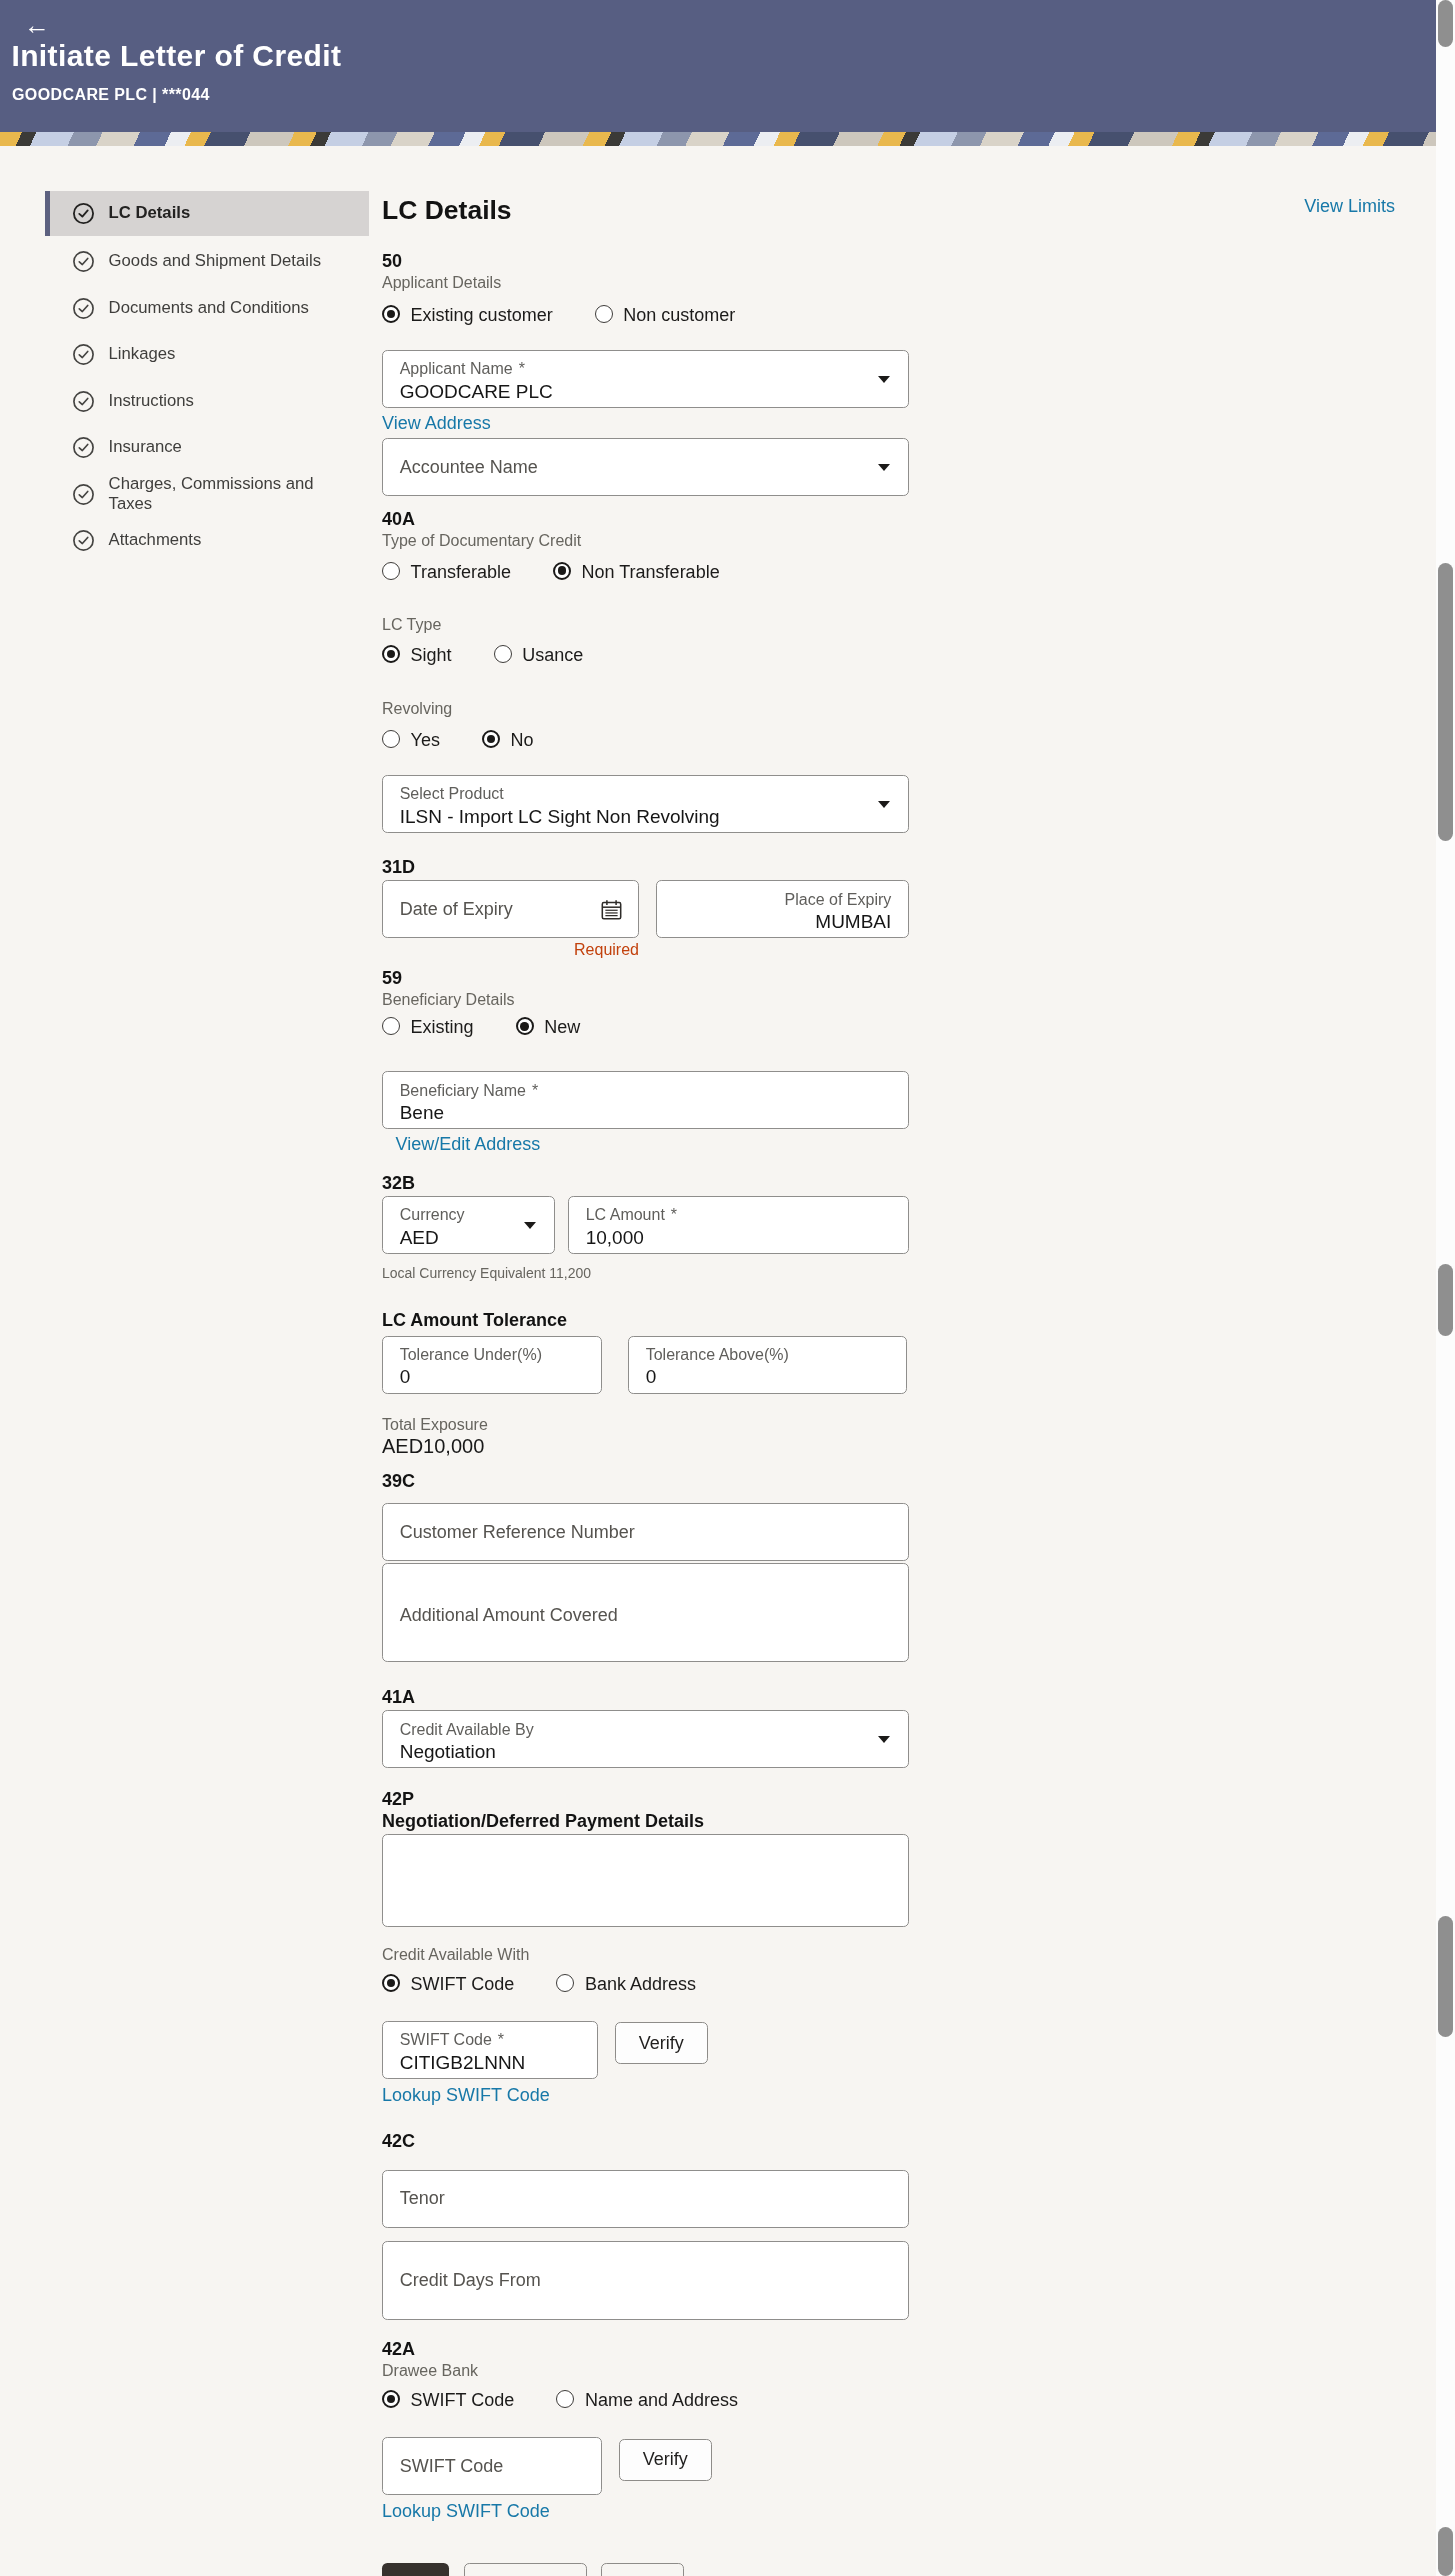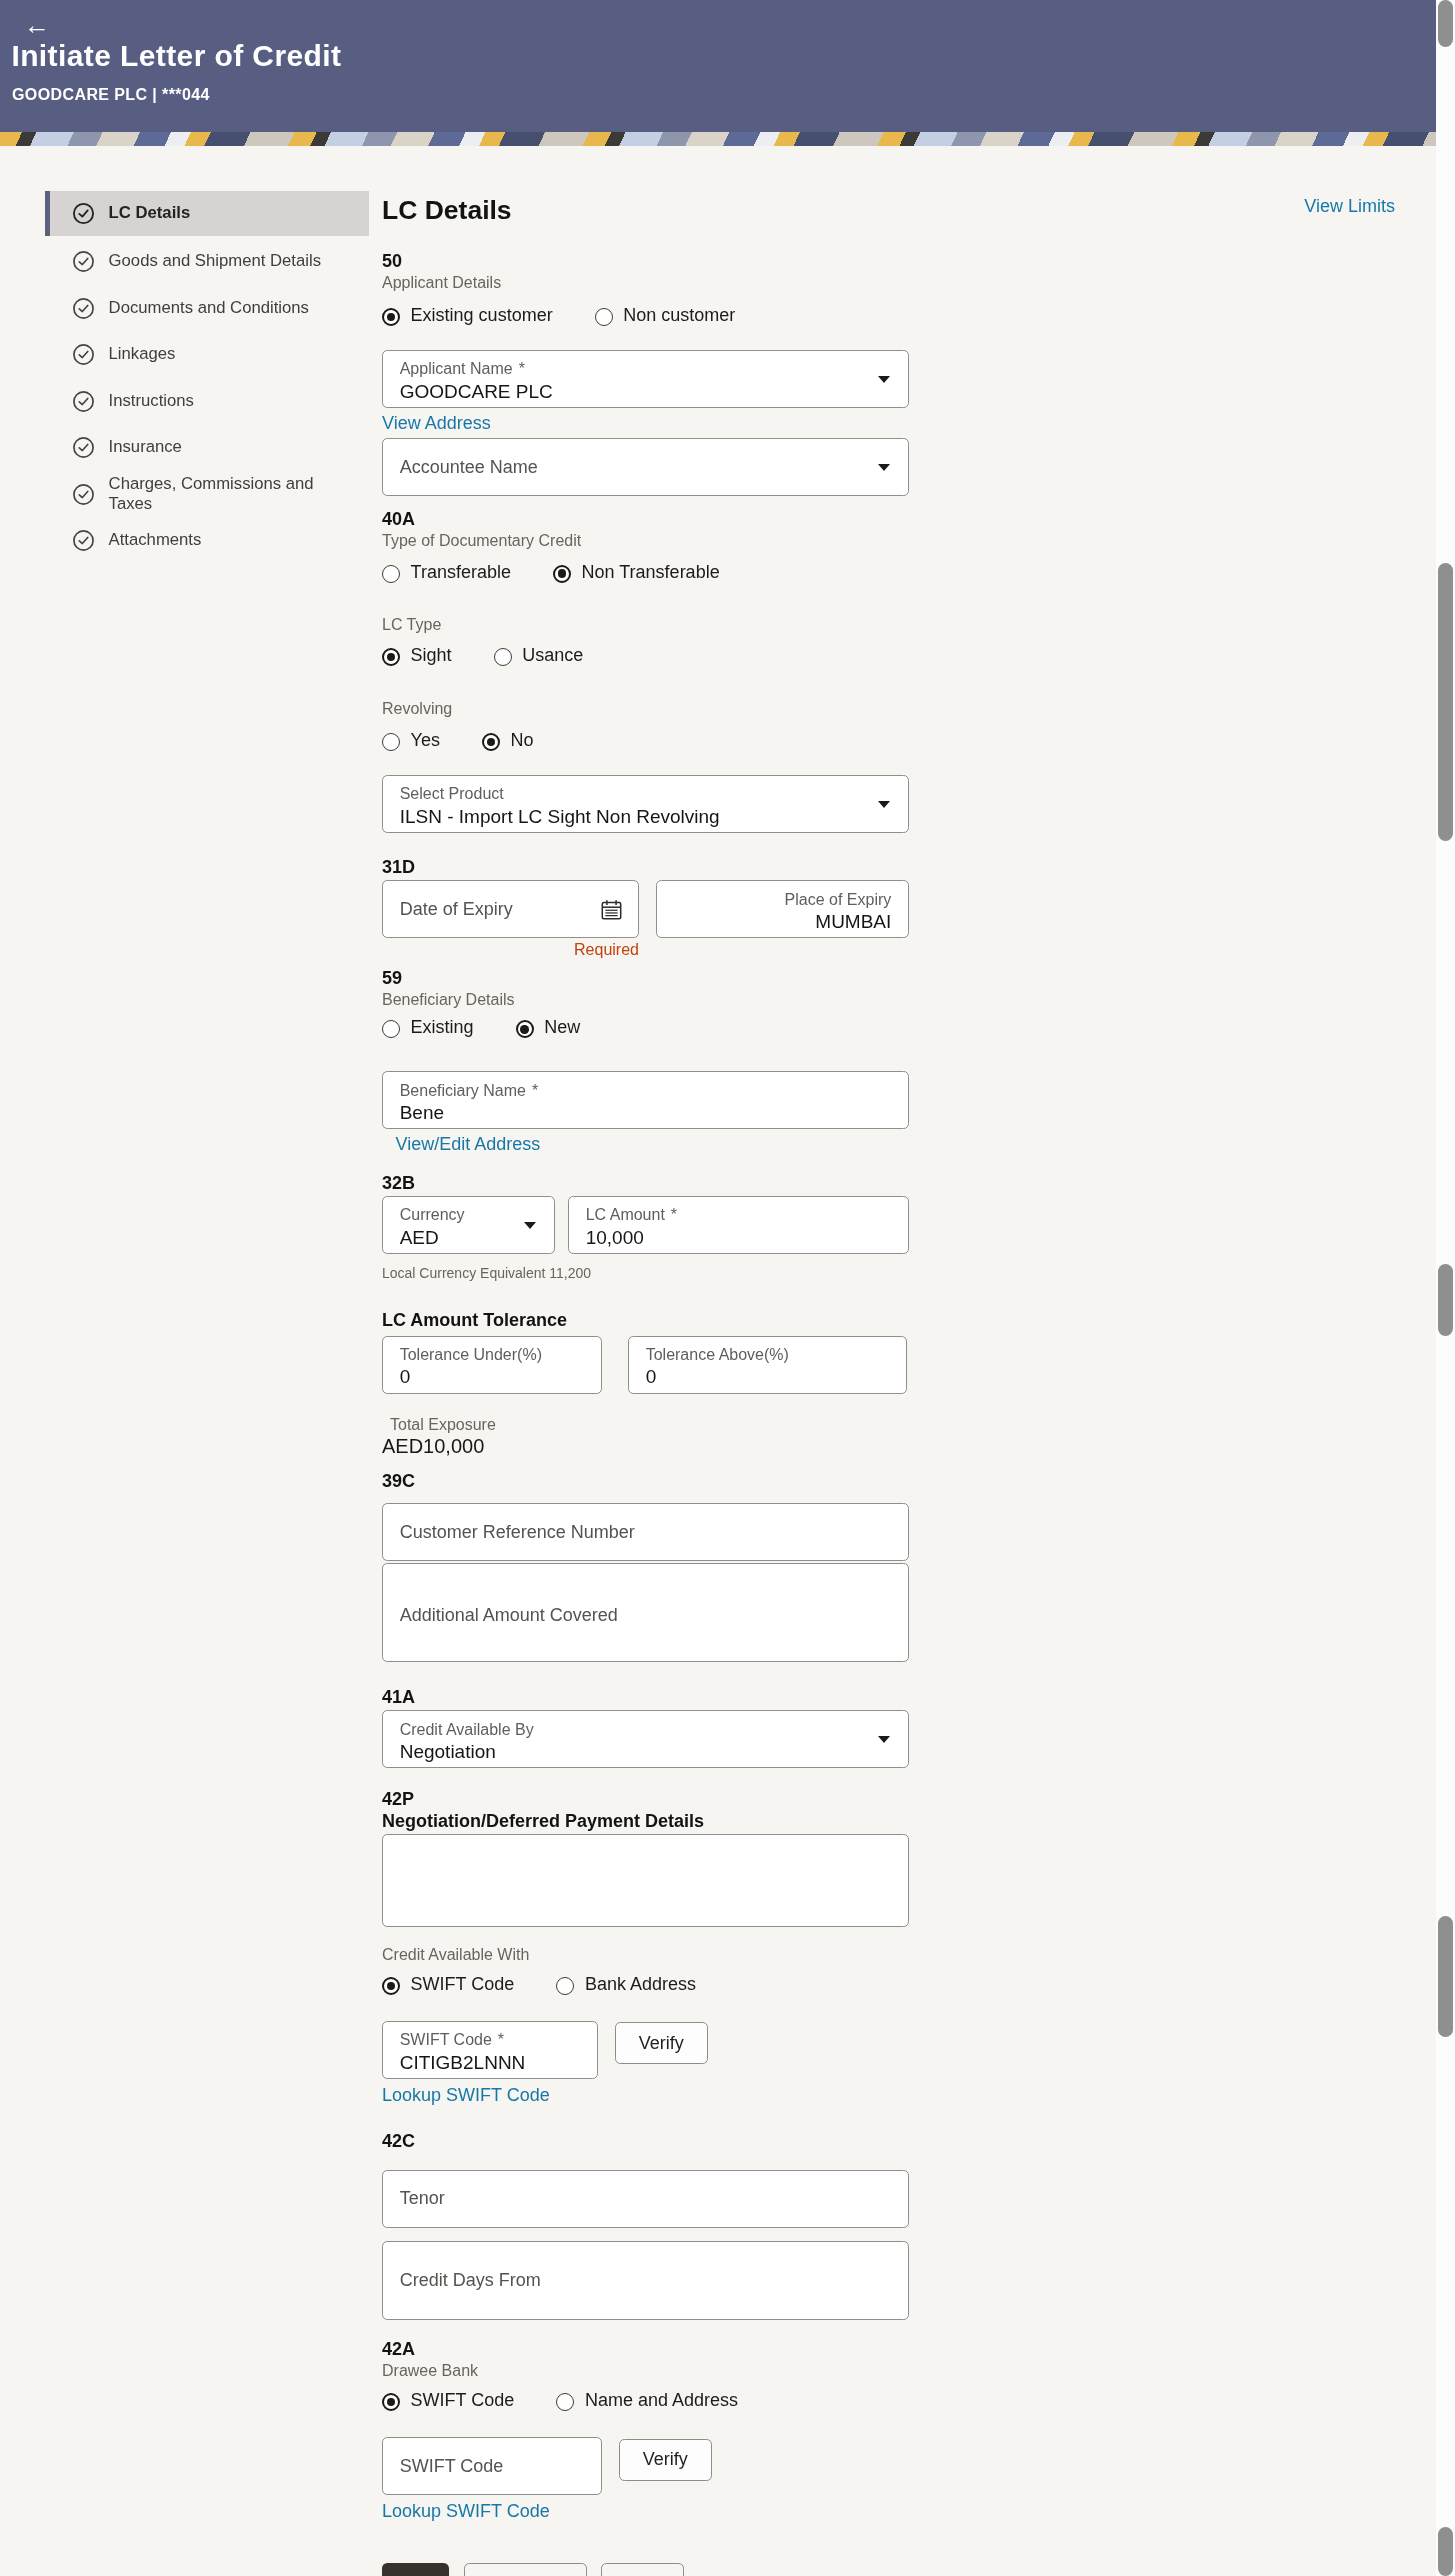--- a/index.html
+++ b/index.html
@@ -40,21 +40,21 @@
   .scrollbar{position:absolute;right:0;top:0;width:20.5px;height:2576px;background:#fcfcfc;z-index:3;}
   .scroll-thumb{position:absolute;left:2.3px;width:15px;background:#8f8f8f;border-radius:7.6px;cursor:pointer;}
   
   .form-col{position:absolute;left:382px;top:182px;width:527px;}
   .page-title{margin-top:12px;font-size:26.5px;font-weight:700;color:#131313;line-height:33px;}
   .view-limits{position:absolute;right:61px;top:196px;font-size:18px;color:#1778a8;cursor:pointer;z-index:2;}
   .sec-code{font-size:18px;font-weight:700;color:#131313;line-height:23px;}
   .sec-label{font-size:16px;color:#67655f;line-height:20px;}
   .group-head{font-size:18px;font-weight:700;color:#131313;line-height:21px;}
   .radio-row{display:flex;align-items:center;height:21px;}
-  .radio-opt{display:flex;align-items:flex-end;gap:10.6px;cursor:pointer;}
+  .radio-opt{display:flex;align-items:flex-start;gap:10.6px;cursor:pointer;}
   .radio-opt + .radio-opt{margin-left:42px;}
   .radio{width:18px;height:18px;border:1.5px solid #3e3c3a;border-radius:50%;box-sizing:border-box;position:relative;background:#fff;}
   .radio.selected{border:2.3px solid #1b1a19;}
   .radio.selected::after{content:"";position:absolute;left:50%;top:50%;width:8.3px;height:8.3px;margin:-4.2px 0 0 -4.2px;border-radius:50%;background:#1b1a19;}
   .radio-label{font-size:18px;color:#1c1b1a;}
   .field{
     position:relative;background:#ffffff;border:0.8px solid #8f8e8c;border-radius:5.3px;
     box-sizing:border-box;height:58px;padding:8.3px 45px 8.3px 16.7px;cursor:text;
   }
   .field .flabel{font-size:16px;color:#5f5e5b;line-height:19px;white-space:nowrap;}
@@ -295,21 +295,21 @@
   <div class="row" style="margin-top:4.5px;">
     <div class="field" style="width:220px;padding-right:16.7px;">
       <div class="flabel">Tolerance Under(%)</div>
       <div class="fvalue">0</div>
     </div>
     <div class="field" style="width:279px;margin-left:26px;padding-right:16.7px;">
       <div class="flabel">Tolerance Above(%)</div>
       <div class="fvalue">0</div>
     </div>
   </div>
-  <div class="sec-label" style="margin-top:21px;margin-left:8px;">Total Exposure</div>
+  <div class="sec-label" style="margin-top:21px;">Total Exposure</div>
   <div style="font-size:20px;color:#191919;line-height:23px;">AED10,000</div>
 
   <div class="sec-code" style="margin-top:12px;">39C</div>
   <div class="field center" style="margin-top:10.6px;">
     <span class="fplaceholder">Customer Reference Number</span>
   </div>
   <div class="field center textarea" style="margin-top:1.5px;height:99px;">
     <span class="fplaceholder">Additional Amount Covered</span>
   </div>
 

